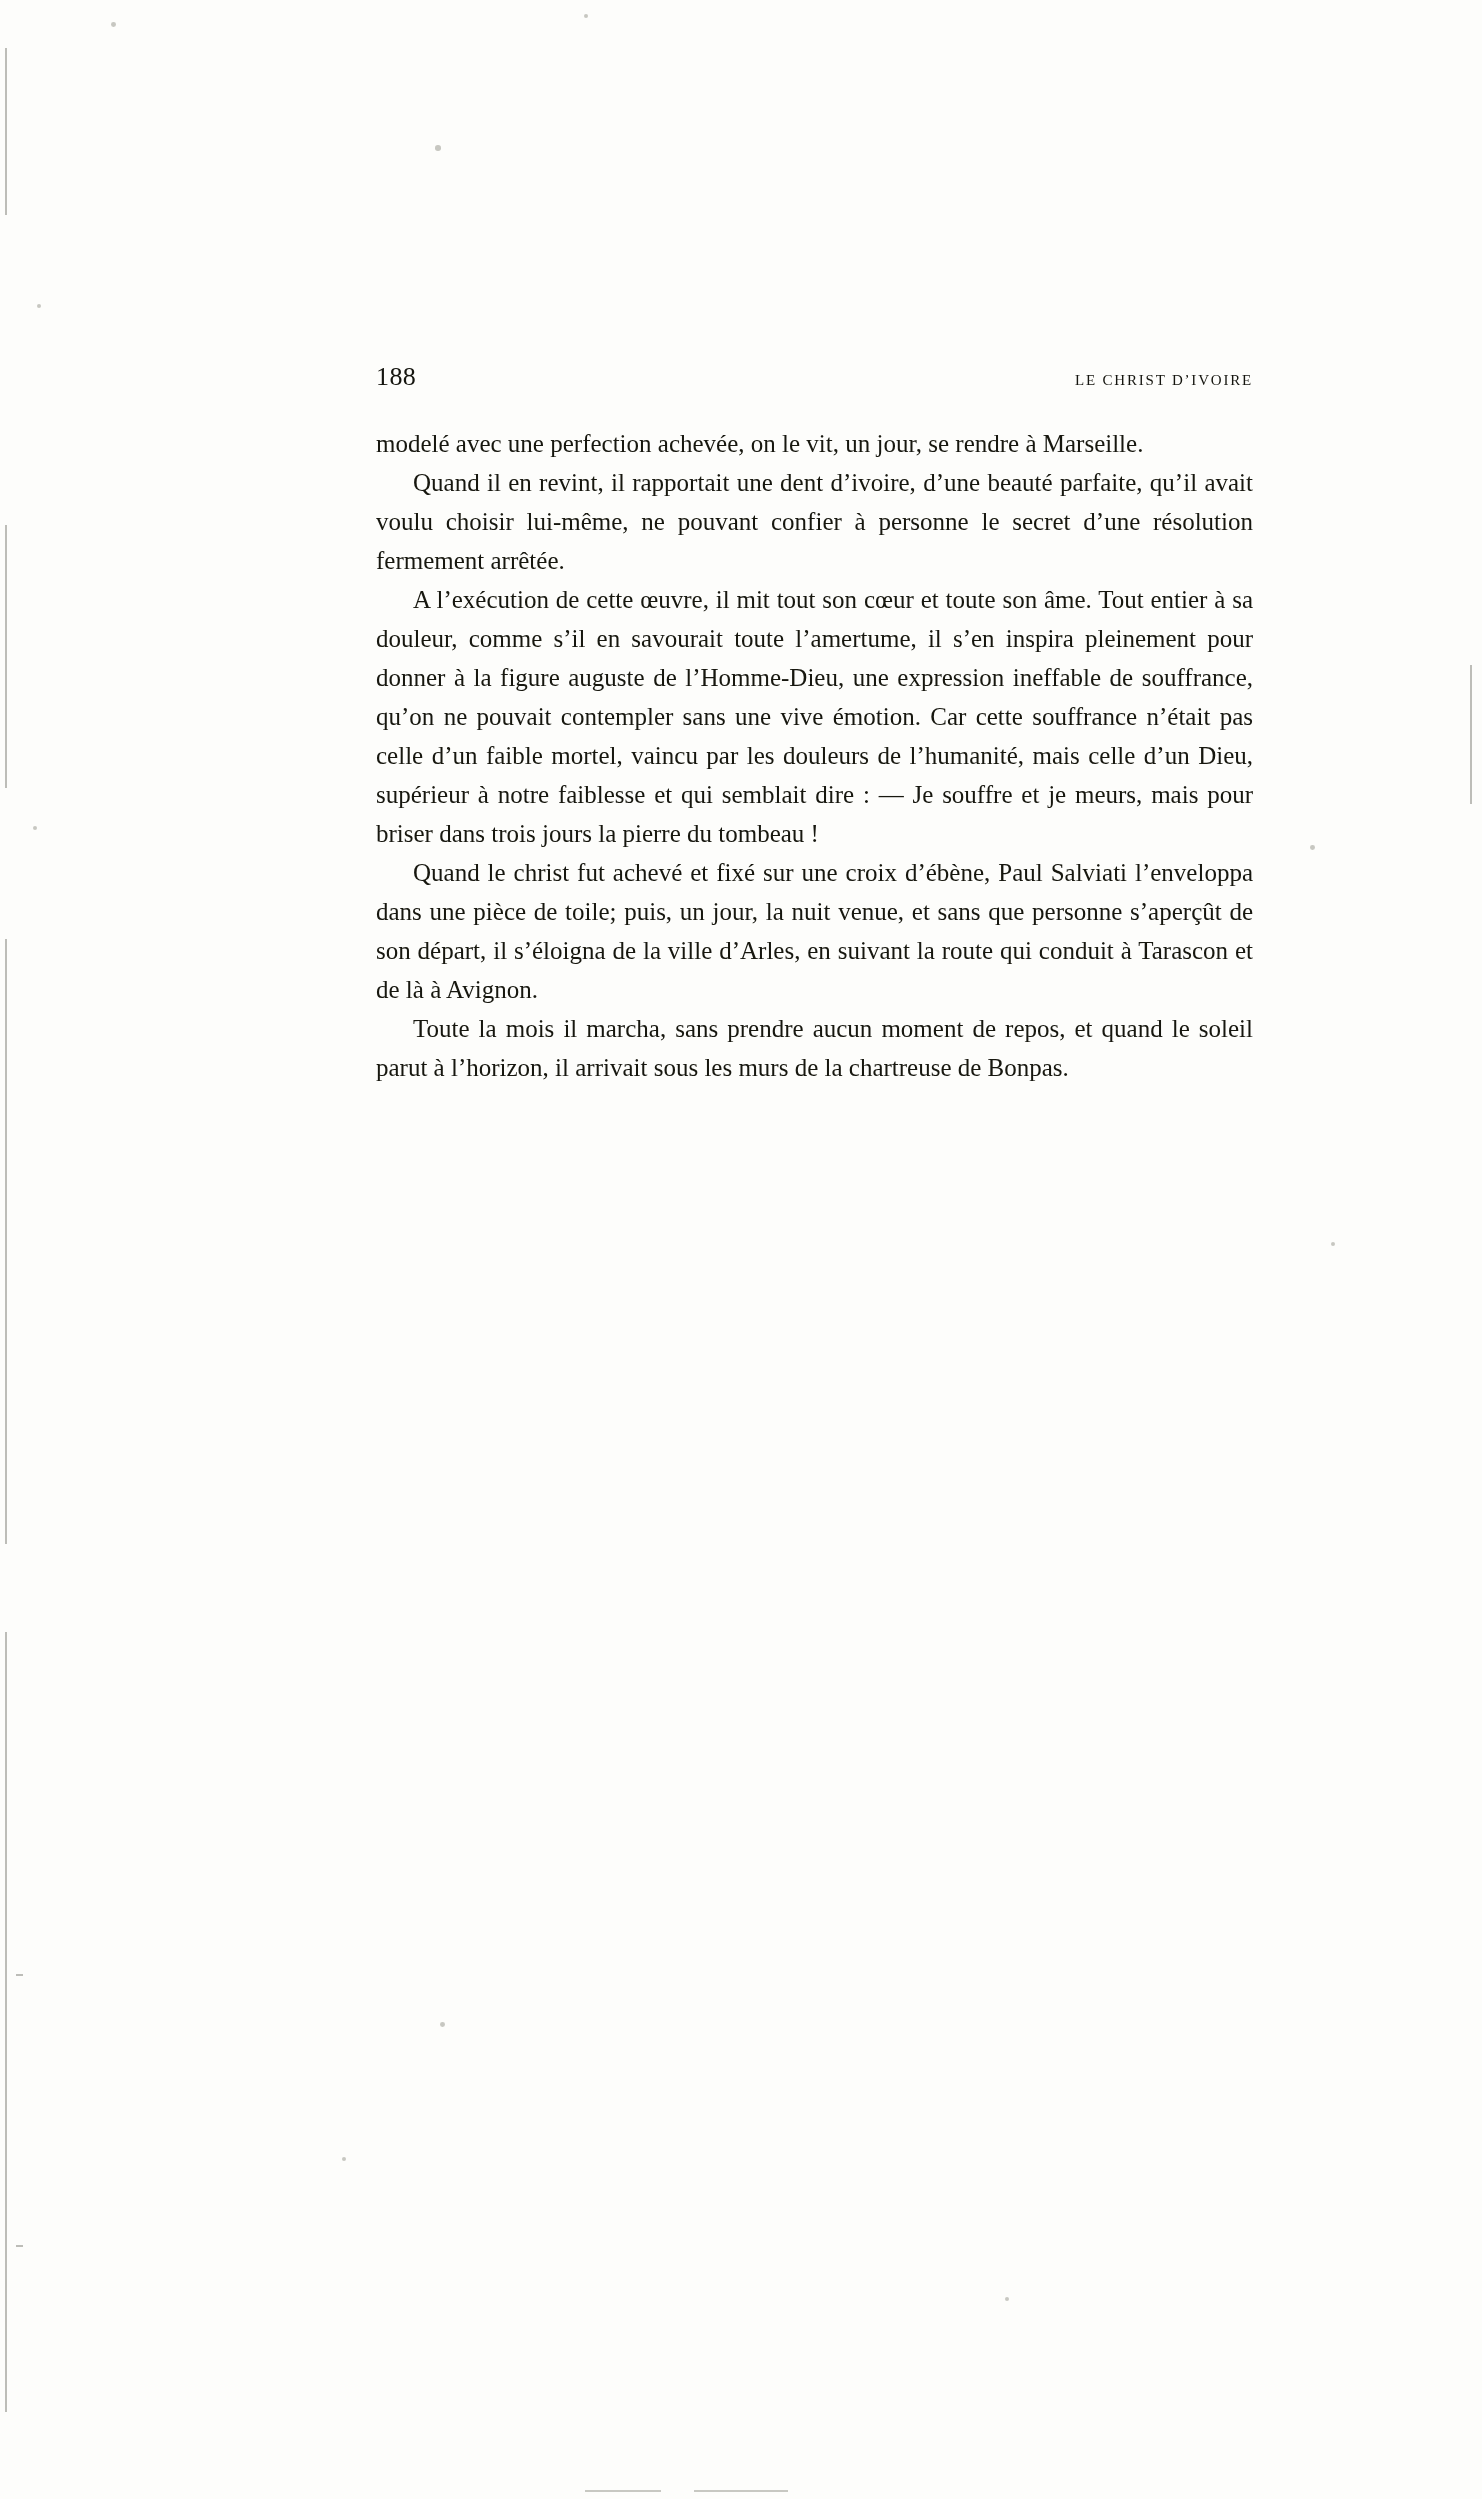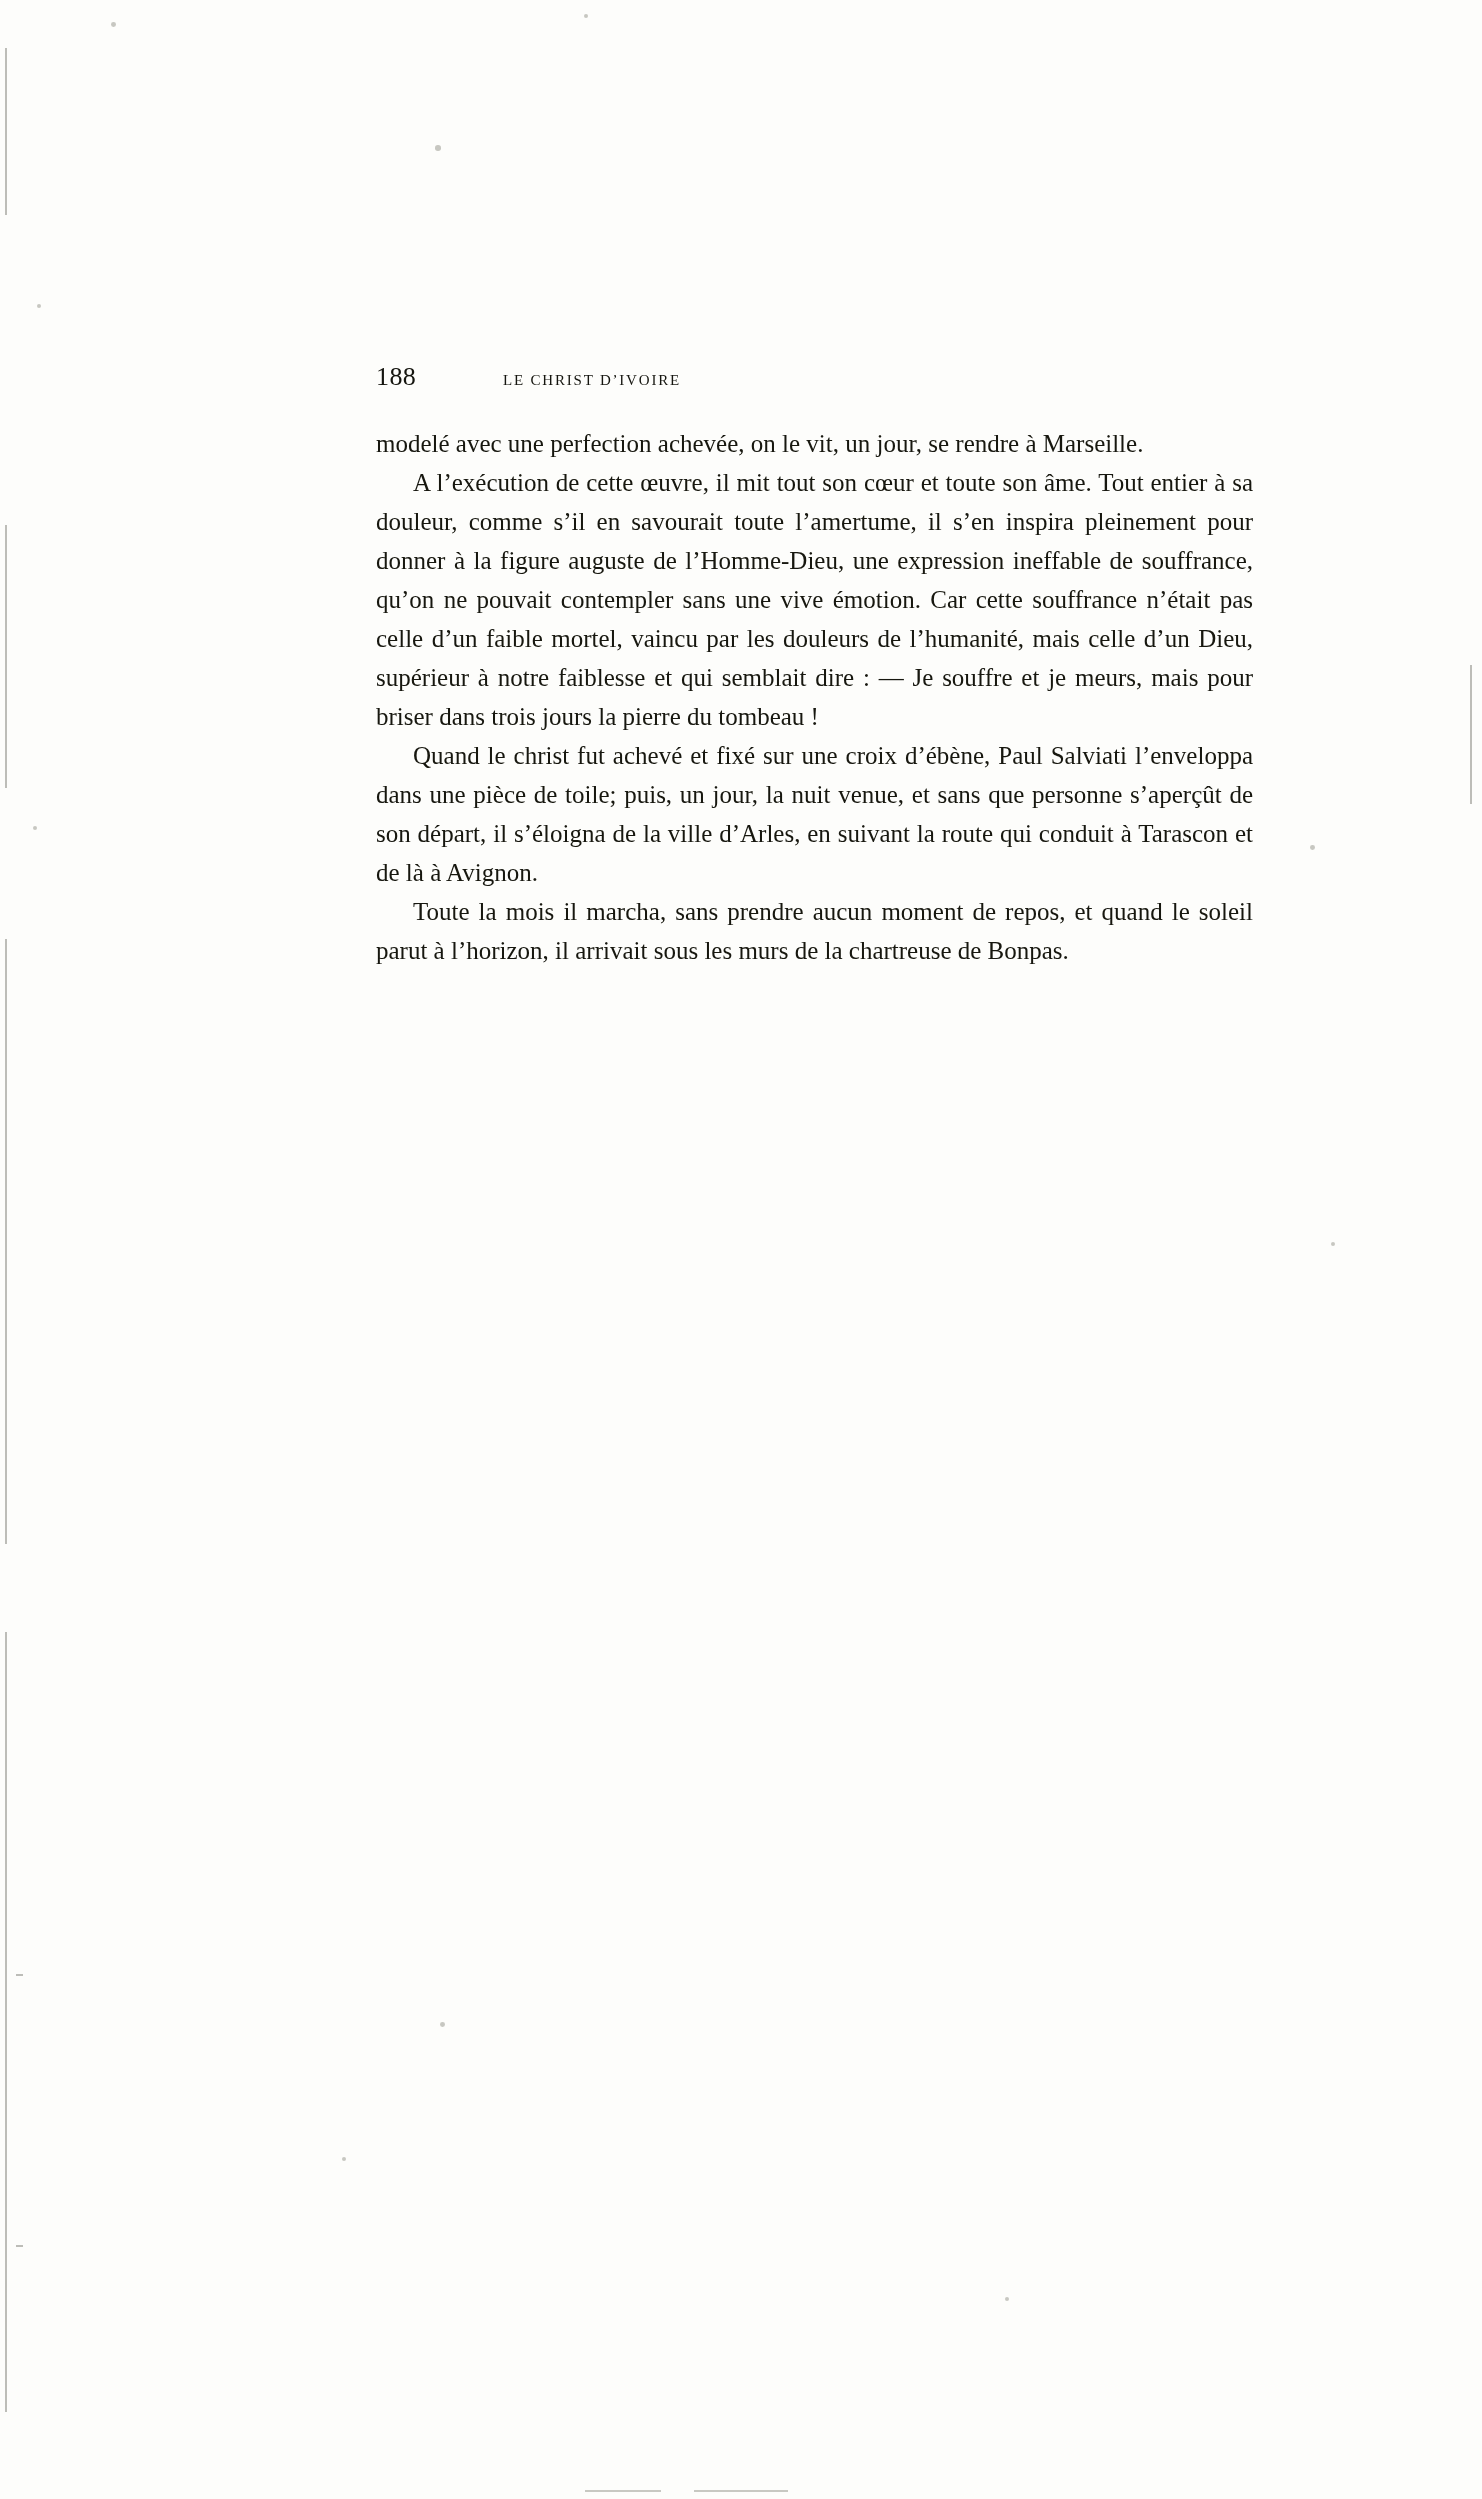--- a/index.html
+++ b/index.html
@@ -40,20 +40,21 @@
     position: absolute;
     left: 376px;
     top: 362px;
     width: 877px;
   }
 
   .page-header {
     display: flex;
     align-items: baseline;
     margin-bottom: 32px;
+    justify-content: space-between;
   }
   .folio {
     font-size: 26px;
     letter-spacing: 0.4px;
     color: #15150f;
     width: 127px;
   }
   .running-head {
     font-size: 15px;
     letter-spacing: 1.8px;
@@ -111,18 +112,19 @@
 <div class="bottom-rule" style="left:694px; top:2490px; width:94px;"></div>
 
 <div class="text-block">
 
   <div class="page-header">
     <span class="folio">188</span>
     <span class="running-head">LE CHRIST D’IVOIRE</span>
   </div>
 
   <p class="para first">modelé avec une perfection achevée, on le vit, un jour, se rendre à Marseille.</p>
+  <p class="para">Quand il en revint, il rapportait une dent d’ivoire, d’une beauté parfaite, qu’il avait voulu choisir lui-même, ne pouvant confier à personne le secret d’une résolution fermement arrêtée.</p>
   <p class="para">A l’exécution de cette œuvre, il mit tout son cœur et toute son âme. Tout entier à sa douleur, comme s’il en savourait toute l’amertume, il s’en inspira pleinement pour donner à la figure auguste de l’Homme-Dieu, une expression ineffable de souffrance, qu’on ne pouvait contempler sans une vive émotion. Car cette souffrance n’était pas celle d’un faible mortel, vaincu par les douleurs de l’humanité, mais celle d’un Dieu, supérieur à notre faiblesse et qui semblait dire : — Je souffre et je meurs, mais pour briser dans trois jours la pierre du tombeau !</p>
   <p class="para">Quand le christ fut achevé et fixé sur une croix d’ébène, Paul Salviati l’enveloppa dans une pièce de toile; puis, un jour, la nuit venue, et sans que personne s’aperçût de son départ, il s’éloigna de la ville d’Arles, en suivant la route qui conduit à Tarascon et de là à Avignon.</p>
   <p class="para">Toute la mois il marcha, sans prendre aucun moment de repos, et quand le soleil parut à l’horizon, il arrivait sous les murs de la chartreuse de Bonpas.</p>
 
 </div>
 
 
 </body></html>

